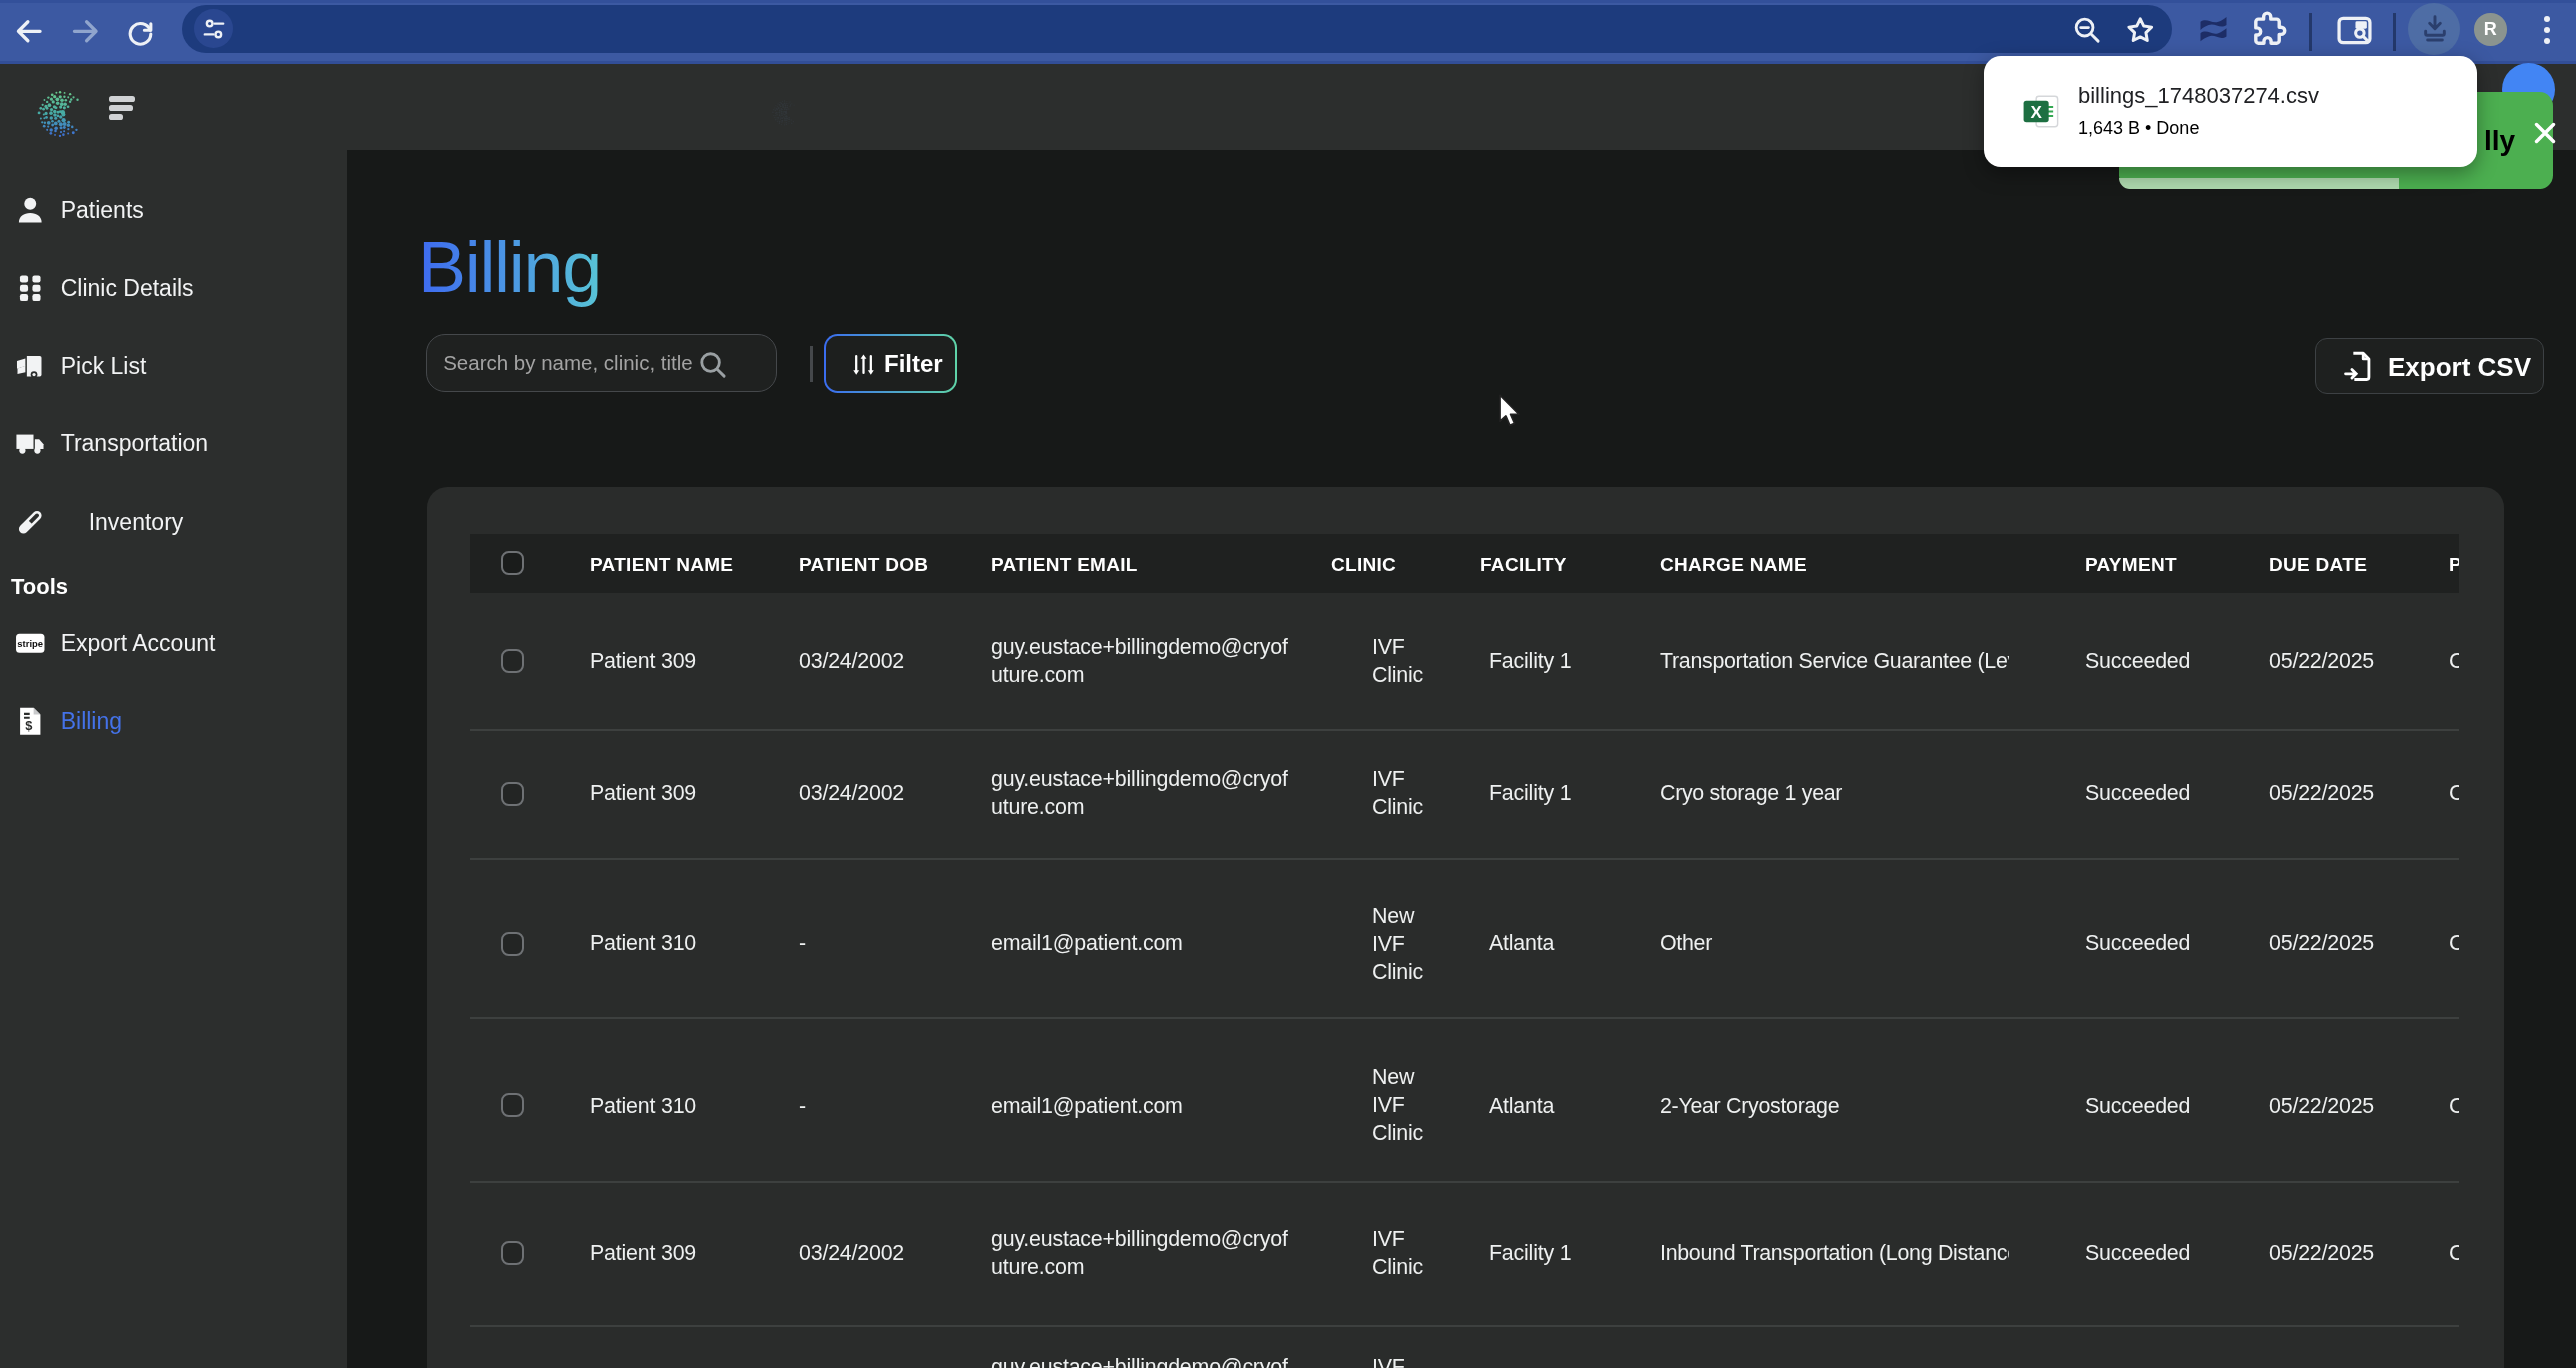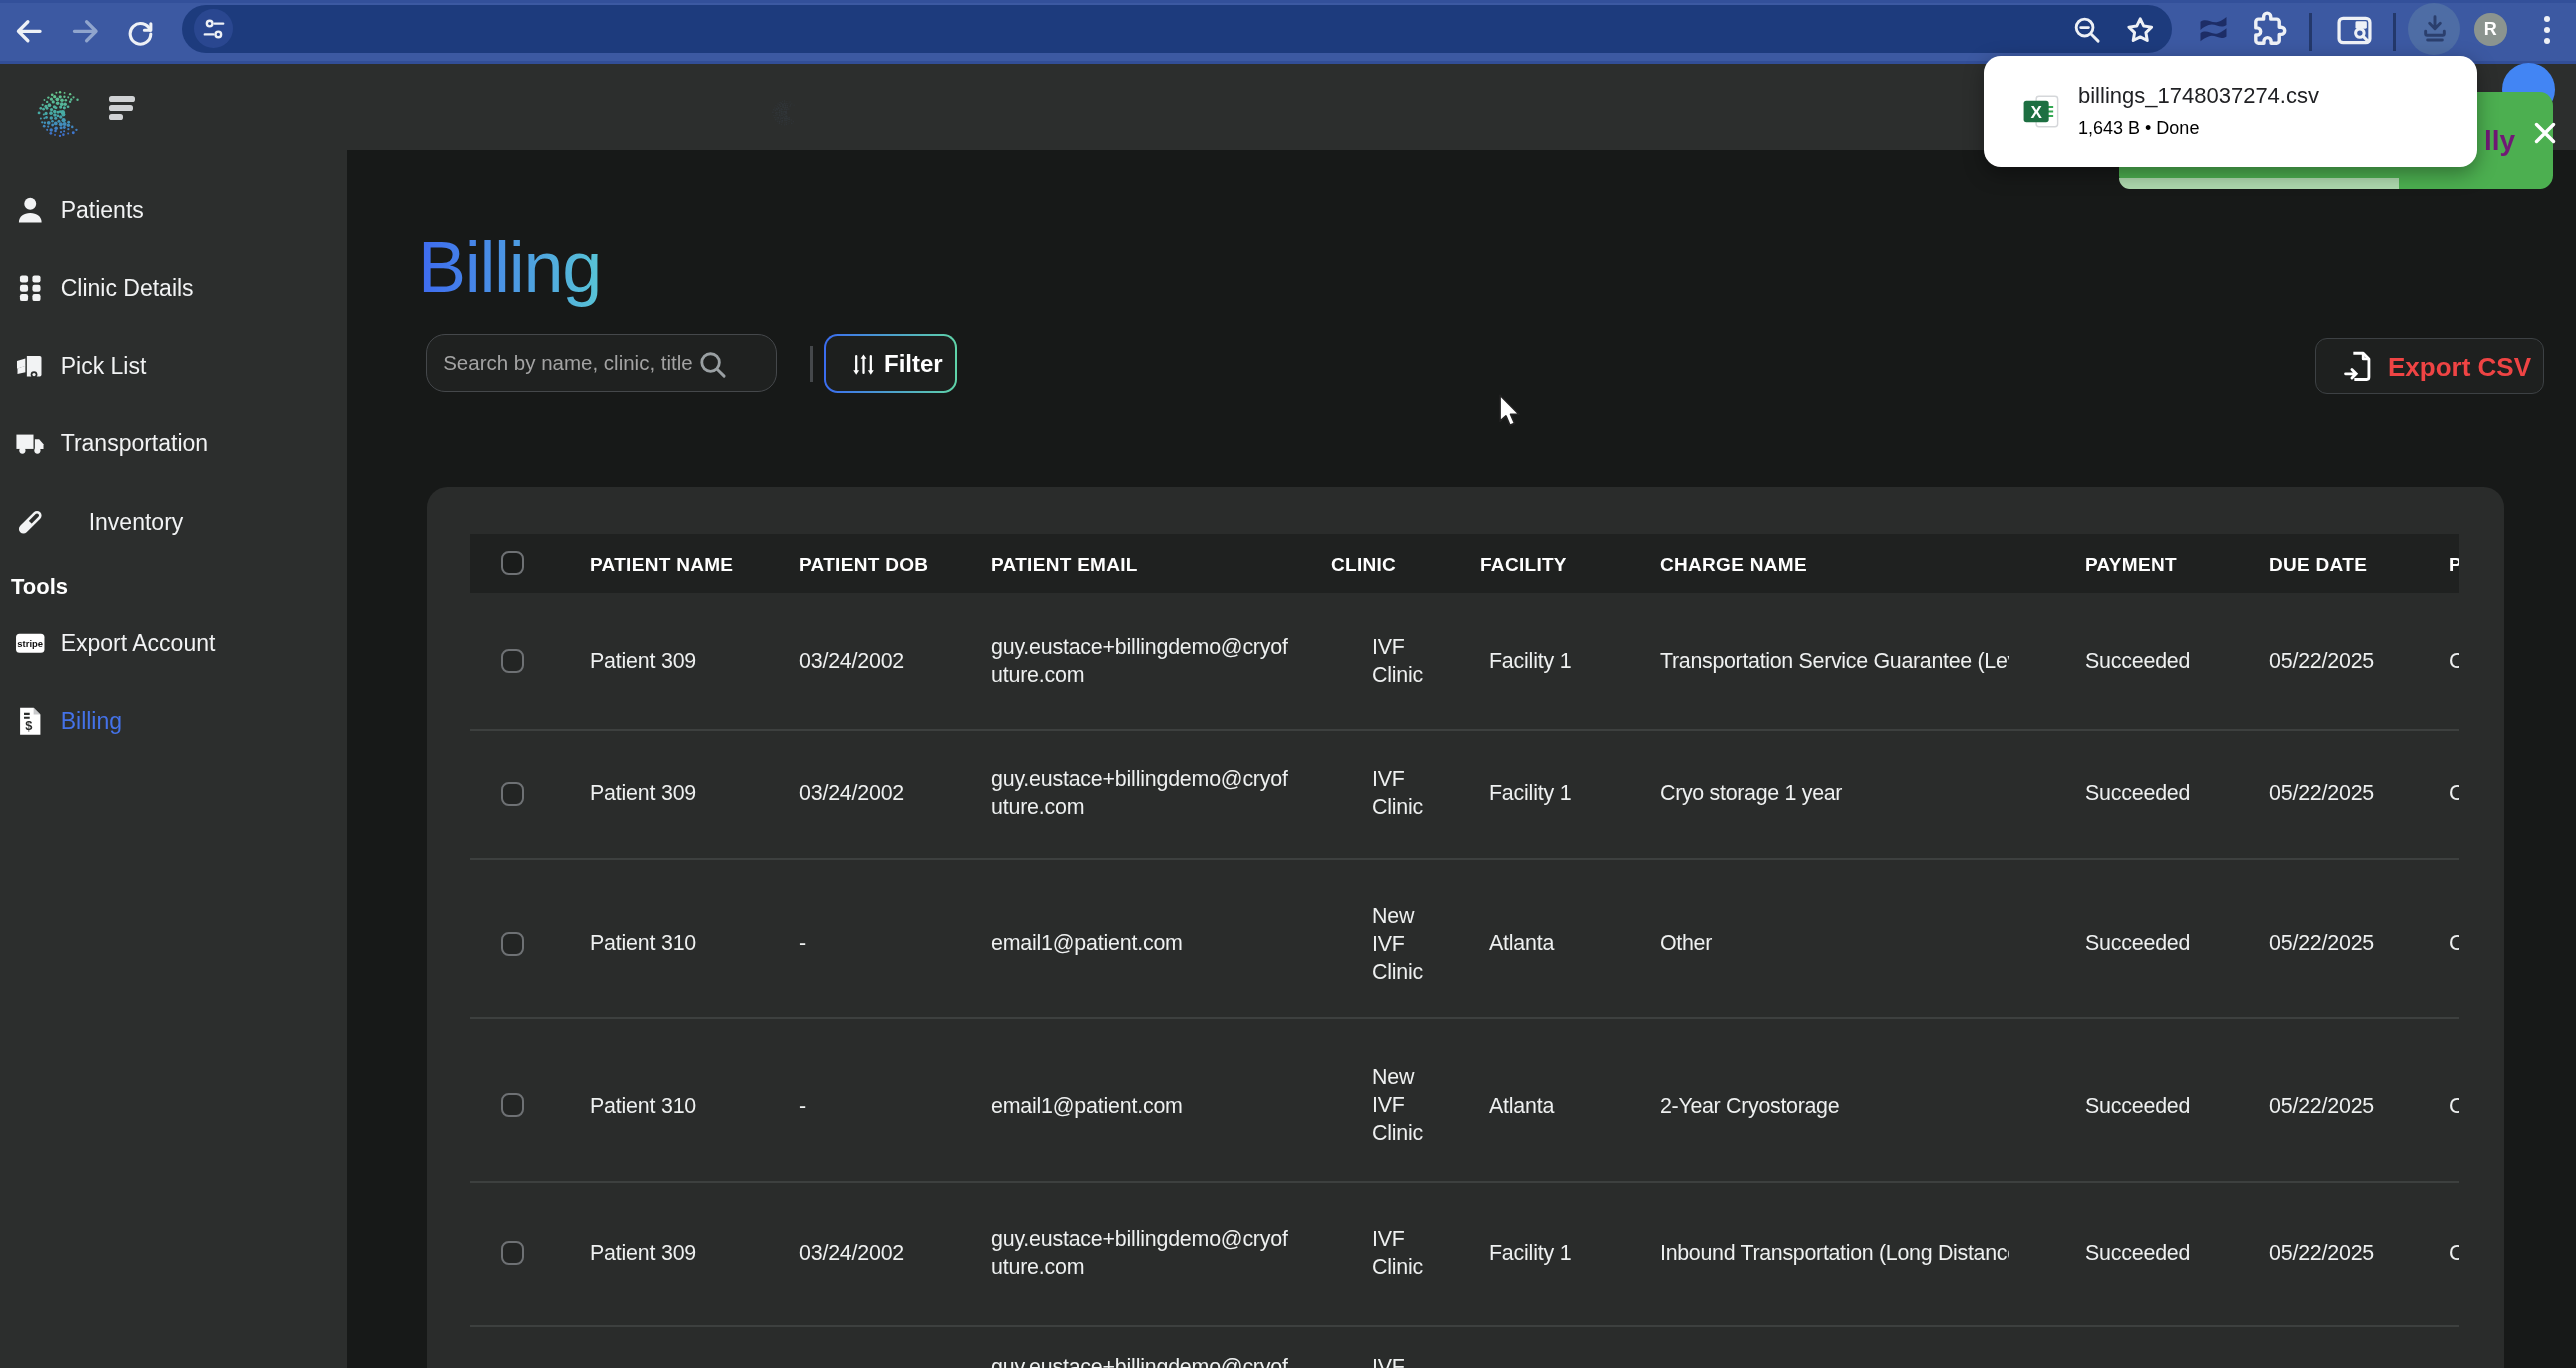--- a/index.html
+++ b/index.html
@@ -25,34 +25,34 @@
 
 #title { position:absolute; left:418px; top:226px; font-size:72px; font-weight:400; letter-spacing:-1.3px; background:linear-gradient(90deg,#3e6af0,#58c4d6); -webkit-background-clip:text; background-clip:text; color:transparent; }
 #searchbox { position:absolute; left:426px; top:334px; width:351px; height:58px; border:1.7px solid #45484b; border-radius:19px; background:#1f2120; }
 #searchbox .ph { position:absolute; left:16.2px; top:16.2px; font-size:20.5px; color:#a3a3a3; }
 #hsep { position:absolute; left:810px; top:346px; width:2.6px; height:36px; background:#45484b; }
 #filterbtn { position:absolute; left:824px; top:334px; width:133px; height:59px; border-radius:13.7px; background:
    linear-gradient(#1d1f1e,#1d1f1e) padding-box,
    linear-gradient(90deg,#3a6cf0,#5fd4a8) border-box;
    border:2.6px solid transparent; color:#fff; }
 #filterbtn .ftxt { position:absolute; left:58px; top:13.7px; font-size:24px; font-weight:bold;text-align:center; }
-#exportbtn { position:absolute; left:2315px; top:338px; width:229px; height:56px; border-radius:12px; border:1.7px solid #3d4144; background:#1e201f; color:#ef4444; }
+#exportbtn { position:absolute; left:2315px; top:338px; width:229px; height:56px; border-radius:12px; border:1.7px solid #3d4144; background:#1e201f; color:#ffffff; }
 #exportbtn .etxt { position:absolute; left:72px; top:13px; font-size:26px; font-weight:bold; }
 
 #card { position:absolute; left:427px; top:487px; width:2077px; height:941px; background:#2a2c2b; border-radius:20.5px; }
 #tbl { position:absolute; left:470px; top:534px; width:1989px; height:835px; overflow:hidden; }
 #thead { position:absolute; left:0; top:0; width:1989px; height:59px; background:#1f2120; }
 .hcell { position:absolute; top:19.7px; font-size:19px; font-weight:bold; color:#fff; letter-spacing:0.3px; white-space:nowrap; }
 .cell { position:absolute; font-size:21.4px; color:#eef0f0; line-height:28px; letter-spacing:-0.2px; }
 .chk { position:absolute; width:23px; height:24px; border:2.1px solid #6e7174; border-radius:7.7px; background:rgba(0,0,0,0.15); }
 .rowline { position:absolute; left:0; width:1989px; height:1.7px; background:#3d403f; }
 
 #toastcircle { position:absolute; left:2502px; top:63px; width:53px; height:53px; border-radius:50%; background:#4285f4; }
 #toast { position:absolute; left:2119px; top:92px; width:434px; height:97px; border-radius:13.7px; background:#4caf50; }
-#toast .lly { position:absolute; left:365px; top:32.5px; color:#701a75; font-size:28px; font-weight:bold; }
+#toast .lly { position:absolute; left:365px; top:32.5px; color:#000000; font-size:28px; font-weight:bold; }
 #toastbar { position:absolute; left:0px; top:86px; width:280px; height:11px; border-radius:0 0 0 13.7px; background:#aed9ae; }
 #dlpopup { position:absolute; left:1984px; top:56px; width:493px; height:111px; border-radius:17px; background:#fff; box-shadow:0 6.8px 20.5px rgba(0,0,0,0.35); }
 #dlpopup .fname { position:absolute; left:94px; top:26.5px; font-size:22px; color:#202124; }
 #dlpopup .fsub { position:absolute; left:94px; top:62px; font-size:18px; color:#000000; }
 
 #cursor { position:absolute; left:1492px; top:392px; }
 </style></head>
 <body>
 <div id="stage">
 

